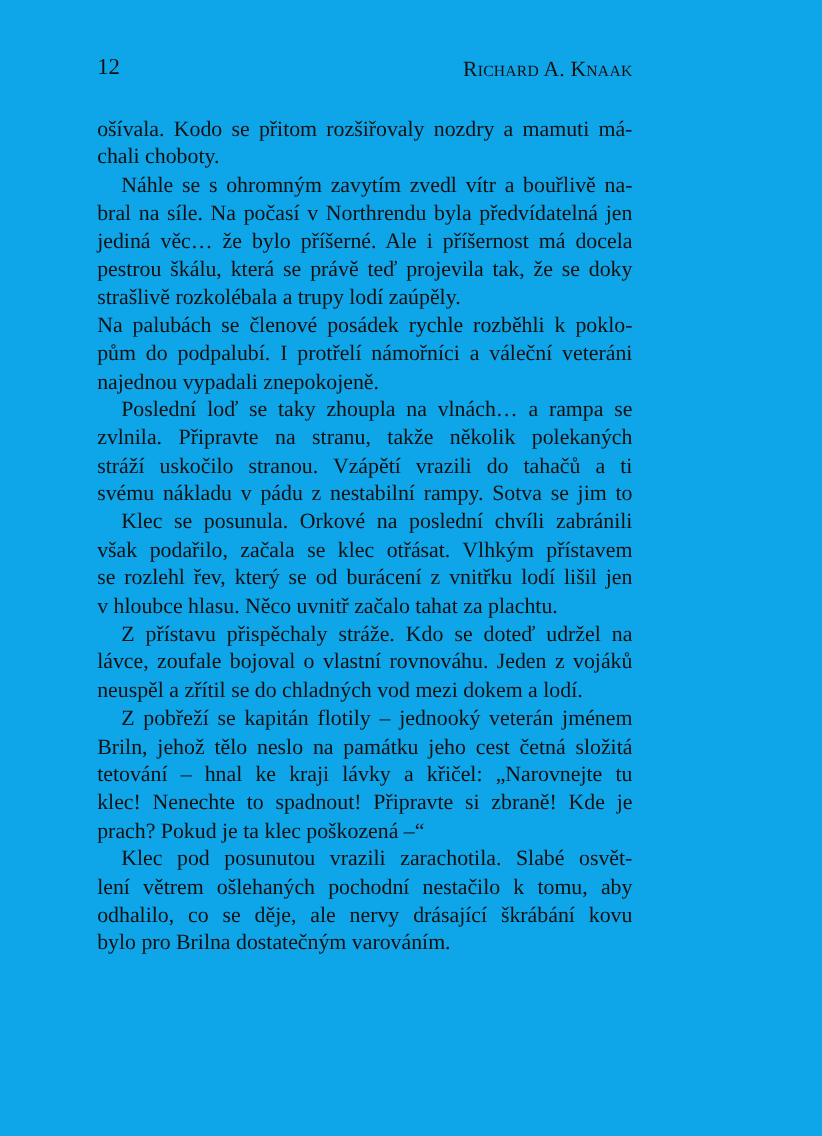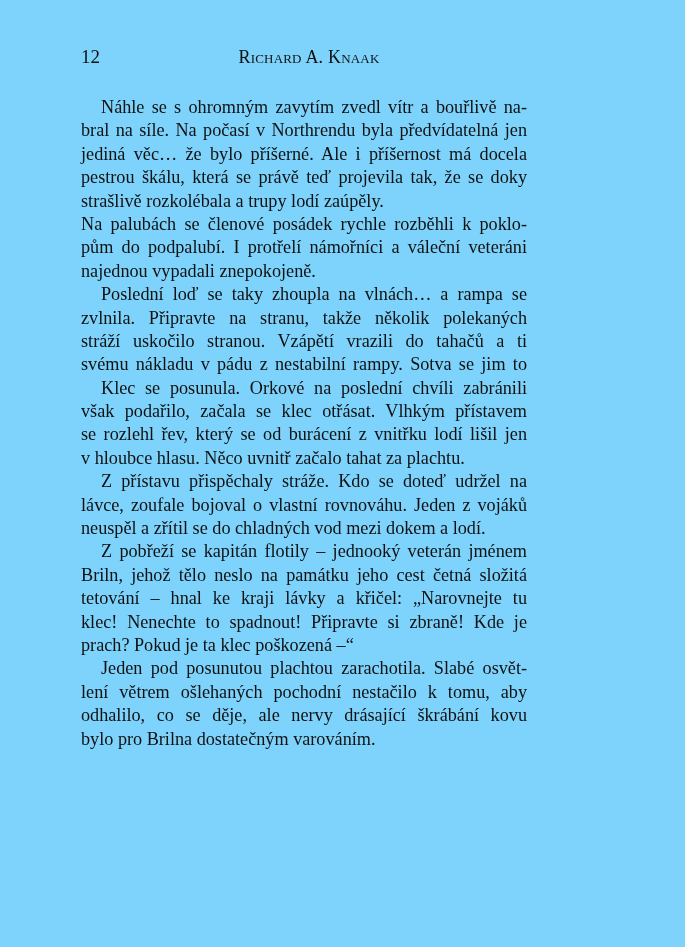--- a/index.html
+++ b/index.html
@@ -1,37 +1,41 @@
 <!DOCTYPE html>
 <html><head>
 <meta charset="utf-8">
 <style>
   html, body { margin: 0; padding: 0; background: #ffffff; }
   body { width: 685px; height: 947px; position: relative; overflow: hidden; }
-  .page { position: absolute; left: 0; top: 0; width: 685px; height: 947px; background: #7dd3fc; }
+  .page { position: absolute; left: 0; top: 0; width: 685px; height: 947px; background: #0ea5e9; }
   .header { position: absolute; top: 46px; left: 81px; width: 446px; height: 26px;
     font-family: "Liberation Serif", "DejaVu Serif", serif; color: #111; }
   .page-num { position: absolute; left: 0; top: 0; font-size: 19px; }
-  .running-head { position: absolute; left: 0; right: 0; top: 1px; text-align: center;
+  .running-head { position: absolute; left: 0; right: 0; top: 1px; text-align: right;
     font-size: 18px; font-variant: small-caps; letter-spacing: 0.2px; padding-left: 10px; }
   .body { position: absolute; top: 96px; left: 81px; width: 446px;
     font-family: "Liberation Serif", "DejaVu Serif", serif; font-size: 18.2px; line-height: 23.4px; color: #111; }
   .line { display: block; white-space: nowrap; text-align: justify; text-align-last: justify; height: 23.4px; }
   .line.last { text-align-last: left; }
   .line.indent { padding-left: 20px; }
 </style>
 </head>
 <body>
 
 <div class="page">
   <div class="header">
     <span class="page-num">12</span>
     <span class="running-head">Richard A. Knaak</span>
   </div>
   <div class="body" id="body">
+      <div>
+        <span class="line">ošívala. Kodo se přitom rozšiřovaly nozdry a mamuti má-</span>
+        <span class="line last">chali choboty.</span>
+      </div>
       <div>
         <span class="line indent">Náhle se s ohromným zavytím zvedl vítr a bouřlivě na-</span>
         <span class="line">bral na síle. Na počasí v Northrendu byla předvídatelná jen</span>
         <span class="line">jediná věc… že bylo příšerné. Ale i příšernost má docela</span>
         <span class="line">pestrou škálu, která se právě teď projevila tak, že se doky</span>
         <span class="line last">strašlivě rozkolébala a trupy lodí zaúpěly.</span>
       </div>
       <div>
         <span class="line">Na palubách se členové posádek rychle rozběhli k poklo-</span>
         <span class="line">pům do podpalubí. I protřelí námořníci a váleční veteráni</span>
@@ -55,19 +59,19 @@
         <span class="line last">neuspěl a zřítil se do chladných vod mezi dokem a lodí.</span>
       </div>
       <div>
         <span class="line indent">Z pobřeží se kapitán flotily – jednooký veterán jménem</span>
         <span class="line">Briln, jehož tělo neslo na památku jeho cest četná složitá</span>
         <span class="line">tetování – hnal ke kraji lávky a křičel: „Narovnejte tu</span>
         <span class="line">klec! Nenechte to spadnout! Připravte si zbraně! Kde je</span>
         <span class="line last">prach? Pokud je ta klec poškozená –“</span>
       </div>
       <div>
-        <span class="line indent">Jeden pod posunutou plachtou zarachotila. Slabé osvět-</span>
+        <span class="line indent">Klec pod posunutou vrazili zarachotila. Slabé osvět-</span>
         <span class="line">lení větrem ošlehaných pochodní nestačilo k tomu, aby</span>
         <span class="line">odhalilo, co se děje, ale nervy drásající škrábání kovu</span>
         <span class="line last">bylo pro Brilna dostatečným varováním.</span>
       </div>
     </div>
 </div>
 
 </body></html>

